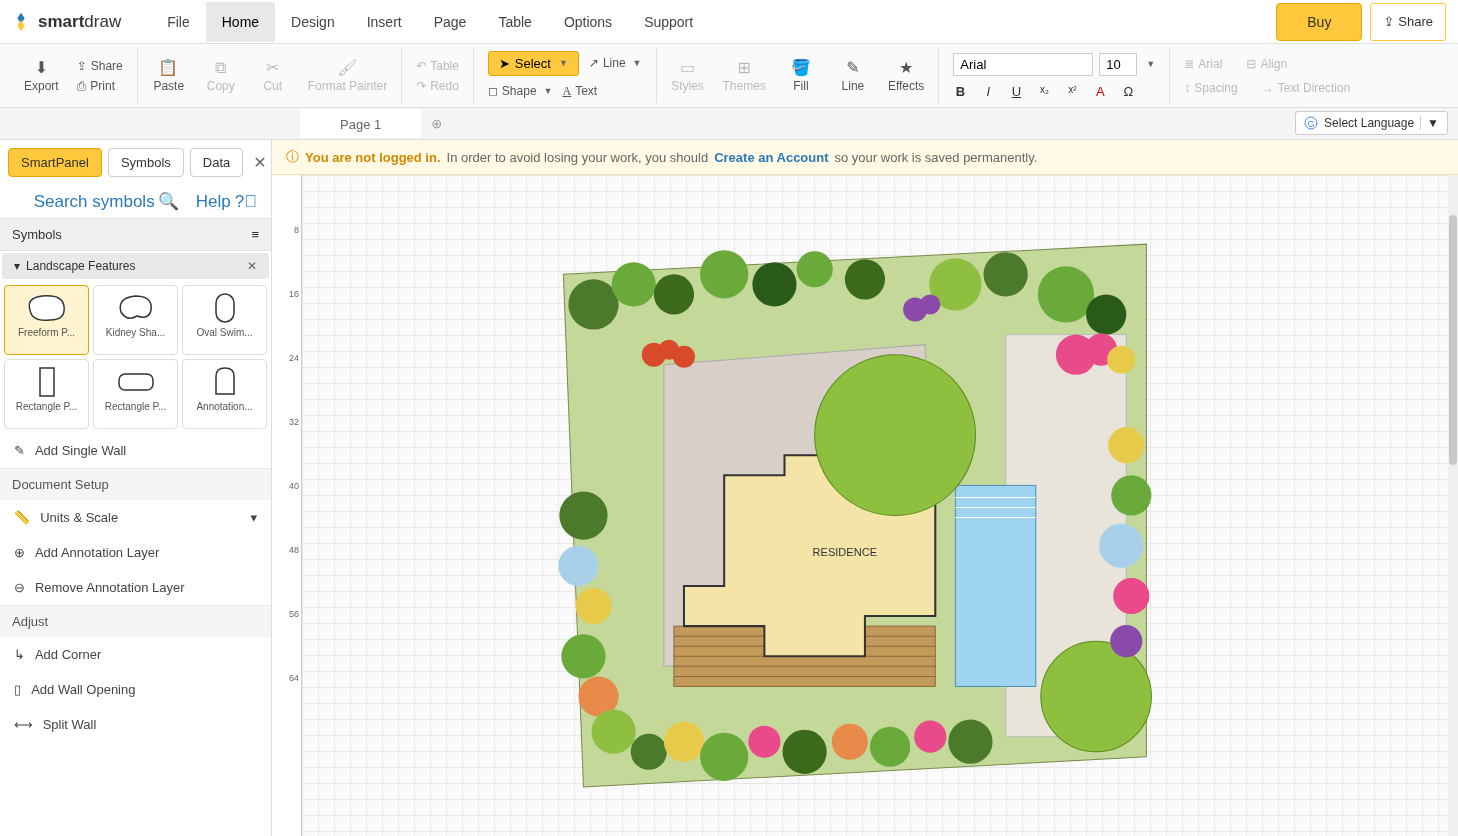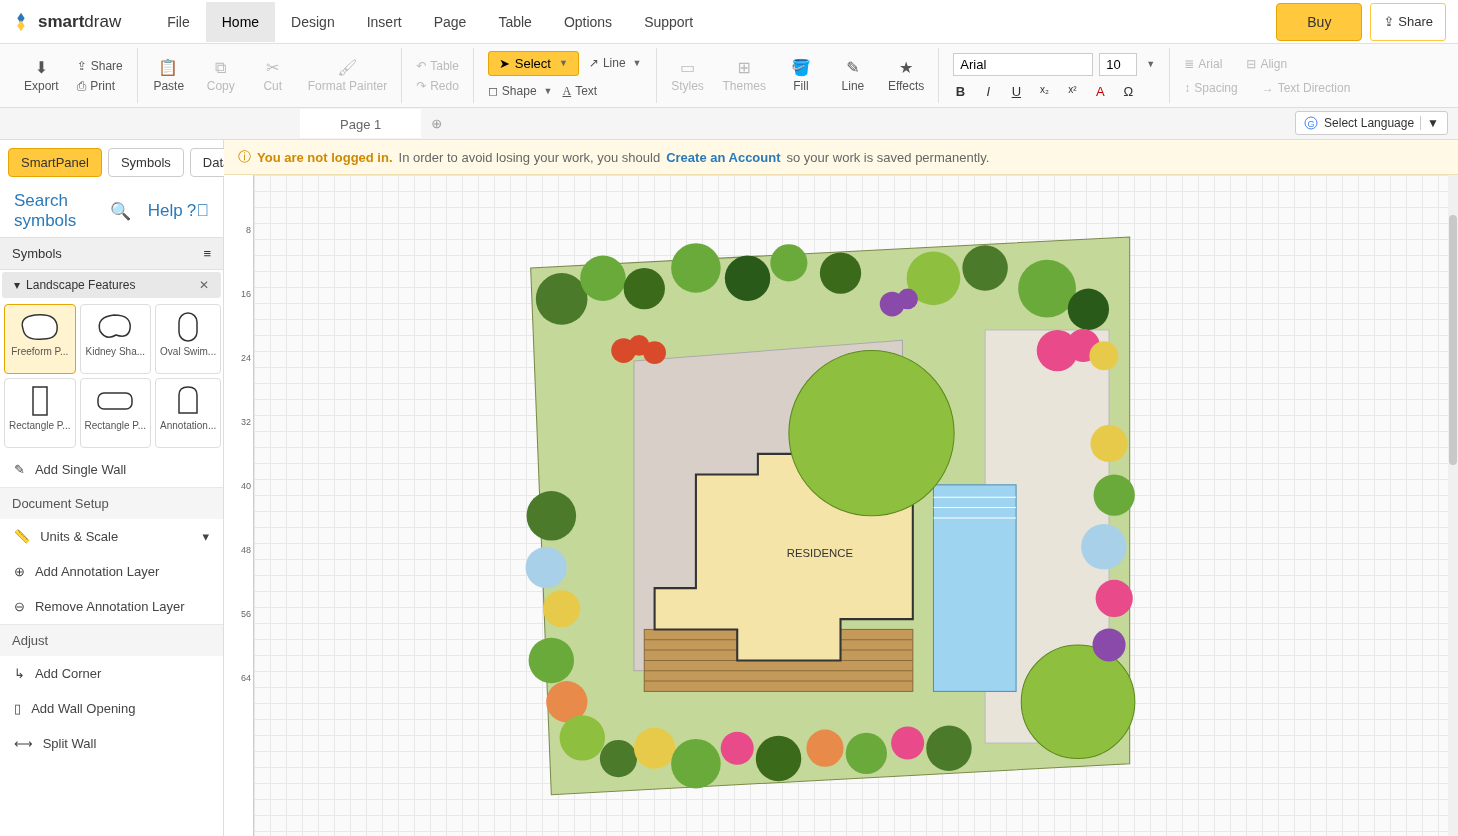--- a/index.html
+++ b/index.html
@@ -39,21 +39,21 @@
 
 .pagetabs { display: flex; align-items: center; height: 32px; background: #f5f5f5; border-bottom: 1px solid #ddd; padding-left: 300px; position: relative; }
 .page-tab { padding: 6px 40px; color: #666; font-size: 13px; background: #fff; border-top: 2px solid #fff; }
 .add-page { padding: 6px 10px; color: #999; cursor: pointer; }
 .lang-select { position: absolute; right: 10px; top: 3px; border: 1px solid #ccc; background: #fff; padding: 4px 8px; font-size: 12px; display: flex; align-items: center; gap: 6px; border-radius: 3px; }
 
 
 .main { display: flex; height: calc(100vh - 140px); }
 
 
-.leftpanel { width: 224px; border-right: 1px solid #ddd; display: flex; flex-direction: column; background: #fff; }
+.leftpanel { width: 272px; border-right: 1px solid #ddd; display: flex; flex-direction: column; background: #fff; }
 .panel-tabs { display: flex; gap: 6px; padding: 8px; align-items: center; }
 .panel-tab { padding: 6px 12px; border: 1px solid #ccc; border-radius: 4px; font-size: 13px; cursor: pointer; background: #fff; }
 .panel-tab.active { background: #ffc83d; border-color: #e6a500; }
 .panel-close { margin-left: auto; cursor: pointer; color: #666; font-size: 16px; padding: 0 4px; }
 .panel-links { display: flex; justify-content: flex-end; gap: 16px; padding: 6px 14px; font-size: 17px; }
 .panel-links a { color: #2a7ab9; text-decoration: none; display: flex; align-items: center; gap: 4px; }
 
 .panel-section-header { background: #f0f0f0; padding: 8px 12px; font-size: 13px; border-top: 1px solid #e0e0e0; border-bottom: 1px solid #e0e0e0; display: flex; justify-content: space-between; align-items: center; }
 .panel-section-body { overflow-y: auto; }
 .category-header { background: #e8e8e8; padding: 6px 12px; font-size: 12px; display: flex; align-items: center; gap: 6px; margin: 2px; border-radius: 3px; }

